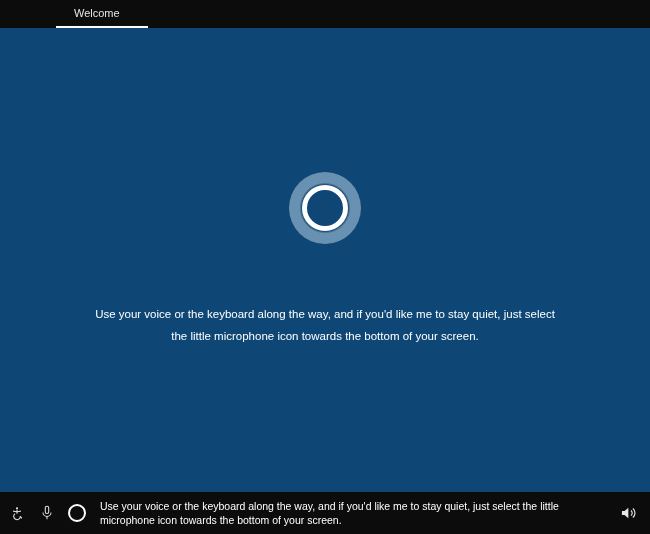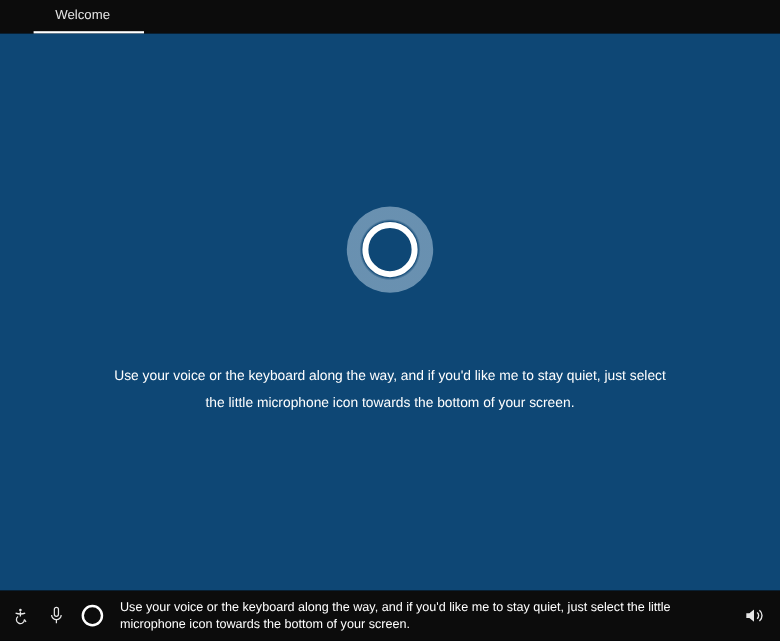--- a/index.html
+++ b/index.html
@@ -1,20 +1,20 @@
 <!DOCTYPE html>
 <html><head>
 <meta charset="utf-8">
 <style>
   * { margin: 0; padding: 0; box-sizing: border-box; }
   html, body { width: 650px; height: 534px; overflow: hidden; font-family: "Segoe UI", Arial, sans-serif; background: #000; }
   .app { width: 650px; height: 534px; display: flex; flex-direction: column; background: #000; }
 
   
-  .tabstrip { height: 28px; background: #0c0c0c; display: flex; align-items: stretch; padding-left: 28px; }
+  .tabstrip { height: 28px; background: #0c0c0c; display: flex; align-items: stretch; padding-left: 56px; }
   .tab {
     display: flex; align-items: center; padding: 0 28px 0 18px;
     color: #e6e6e6; font-size: 11px; font-weight: 400;
     border-bottom: 2px solid #fff;
   }
 
   
   .main {
     flex: 1 1 auto;
     background: #0e4775;

